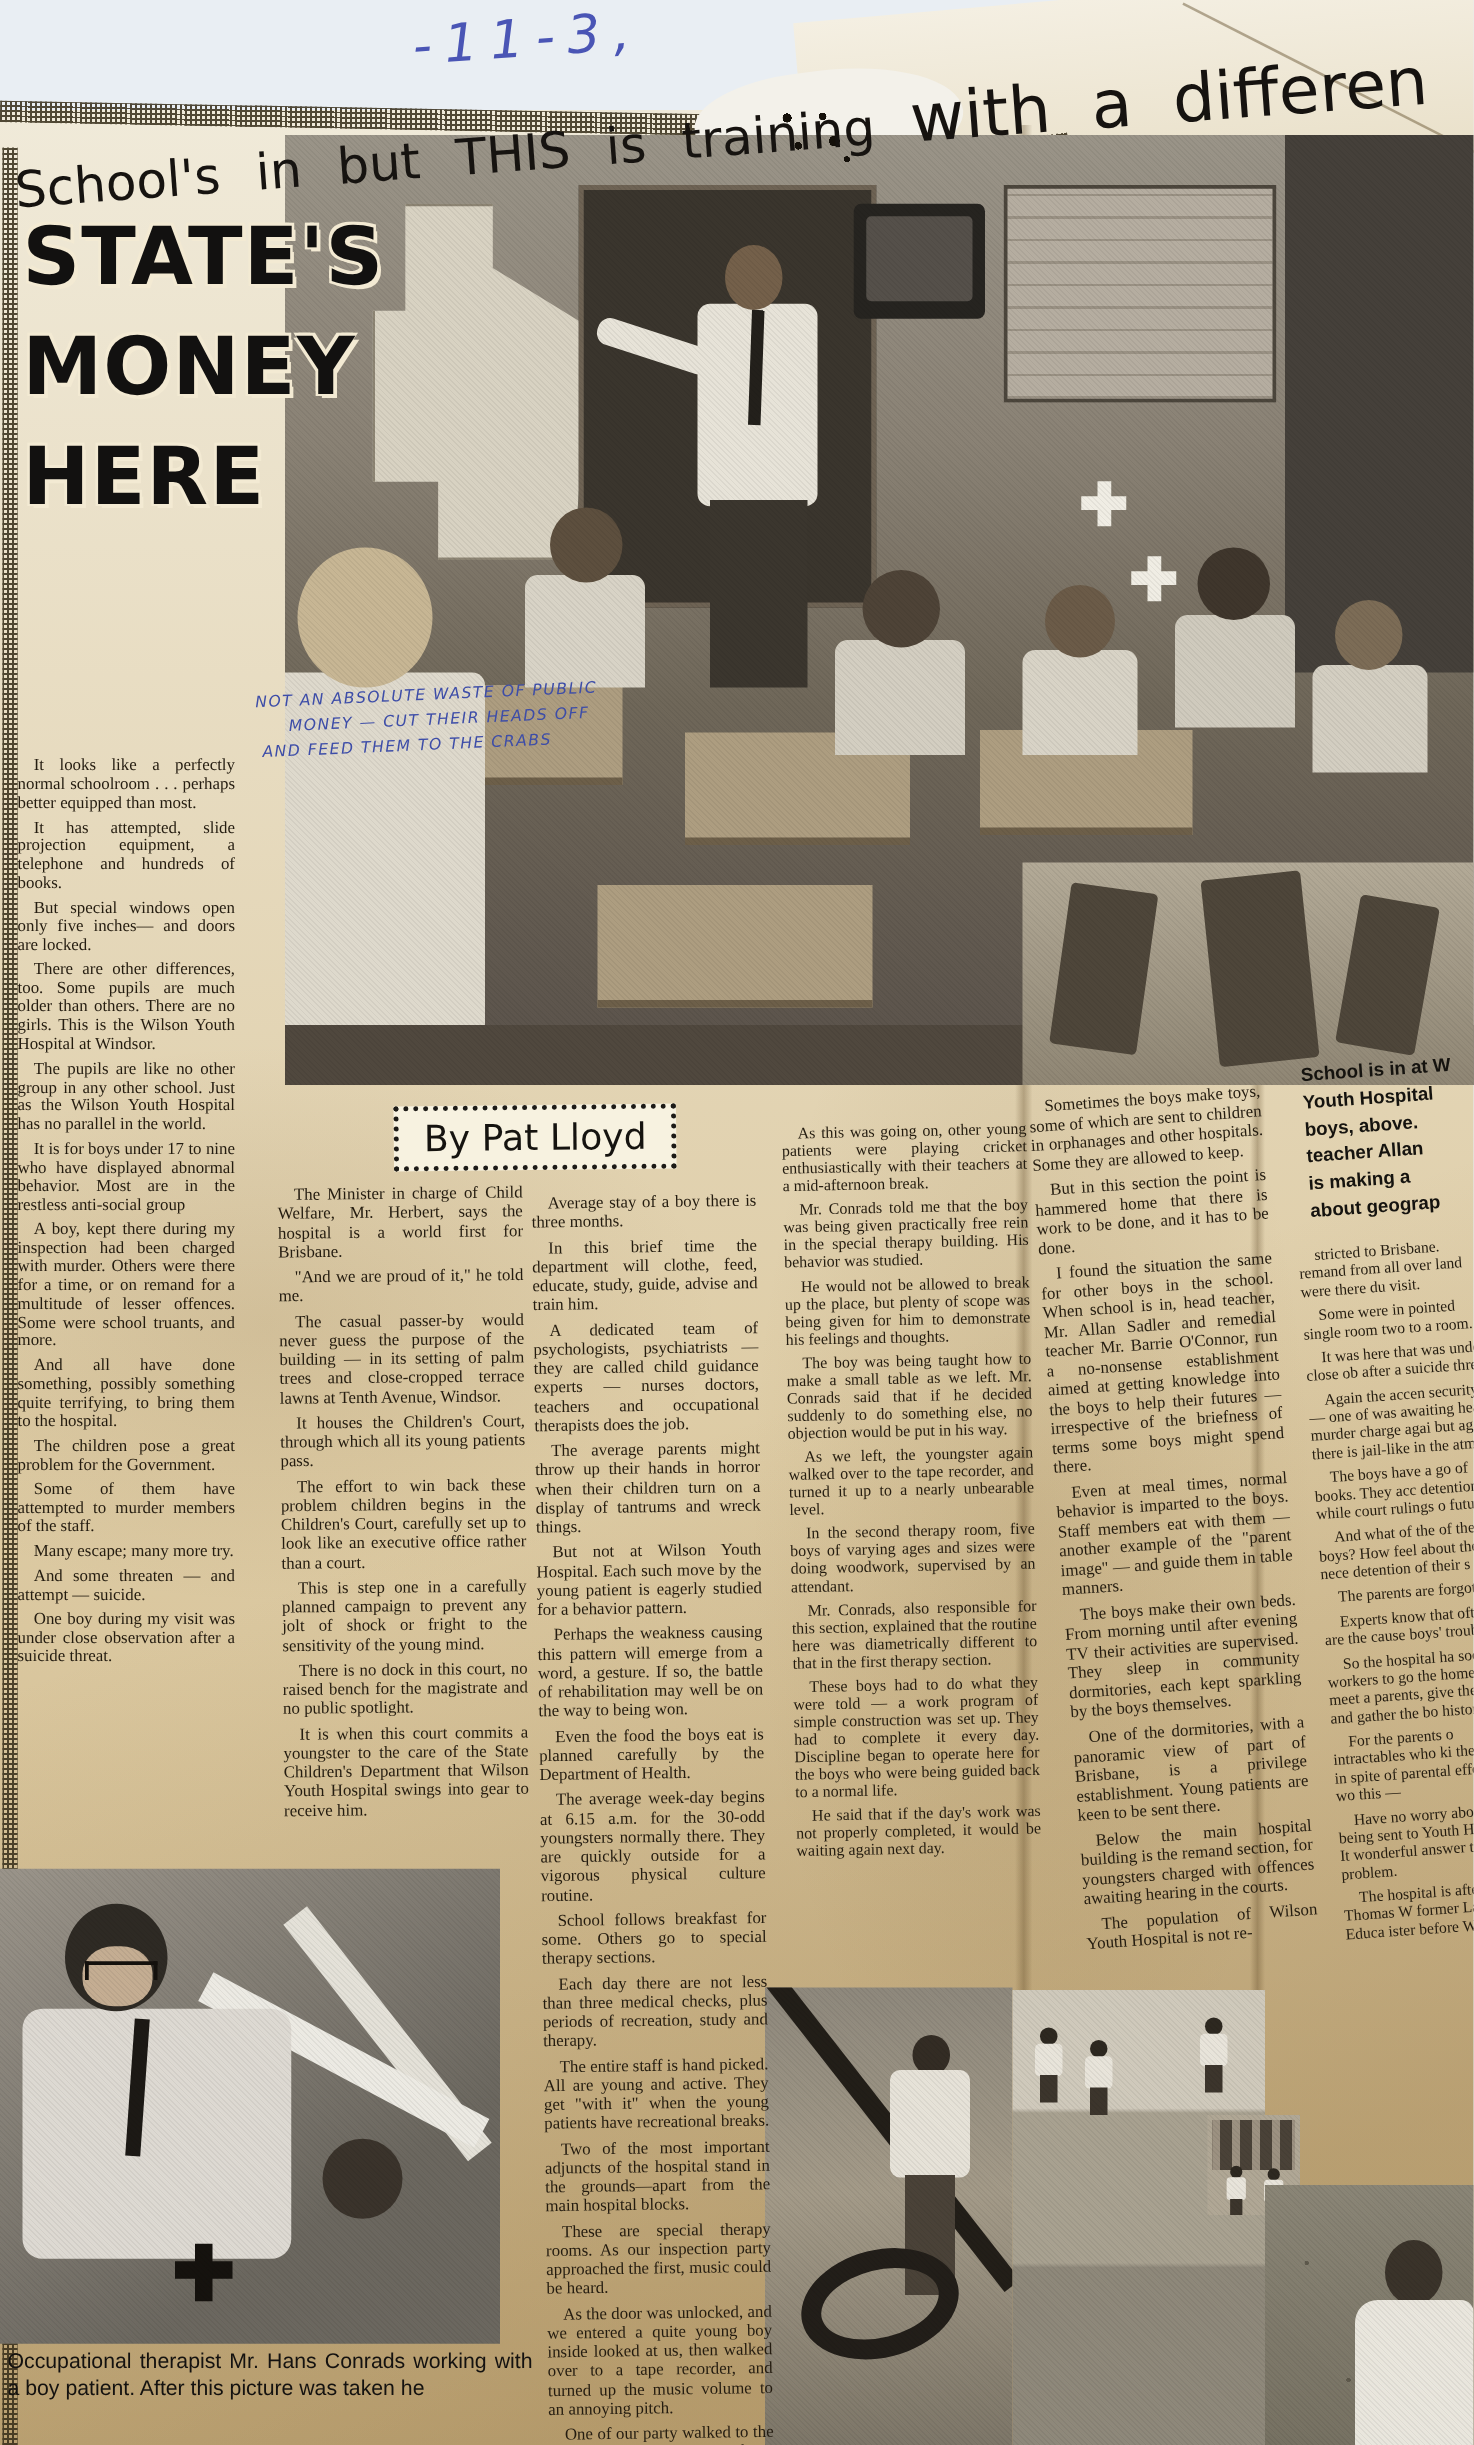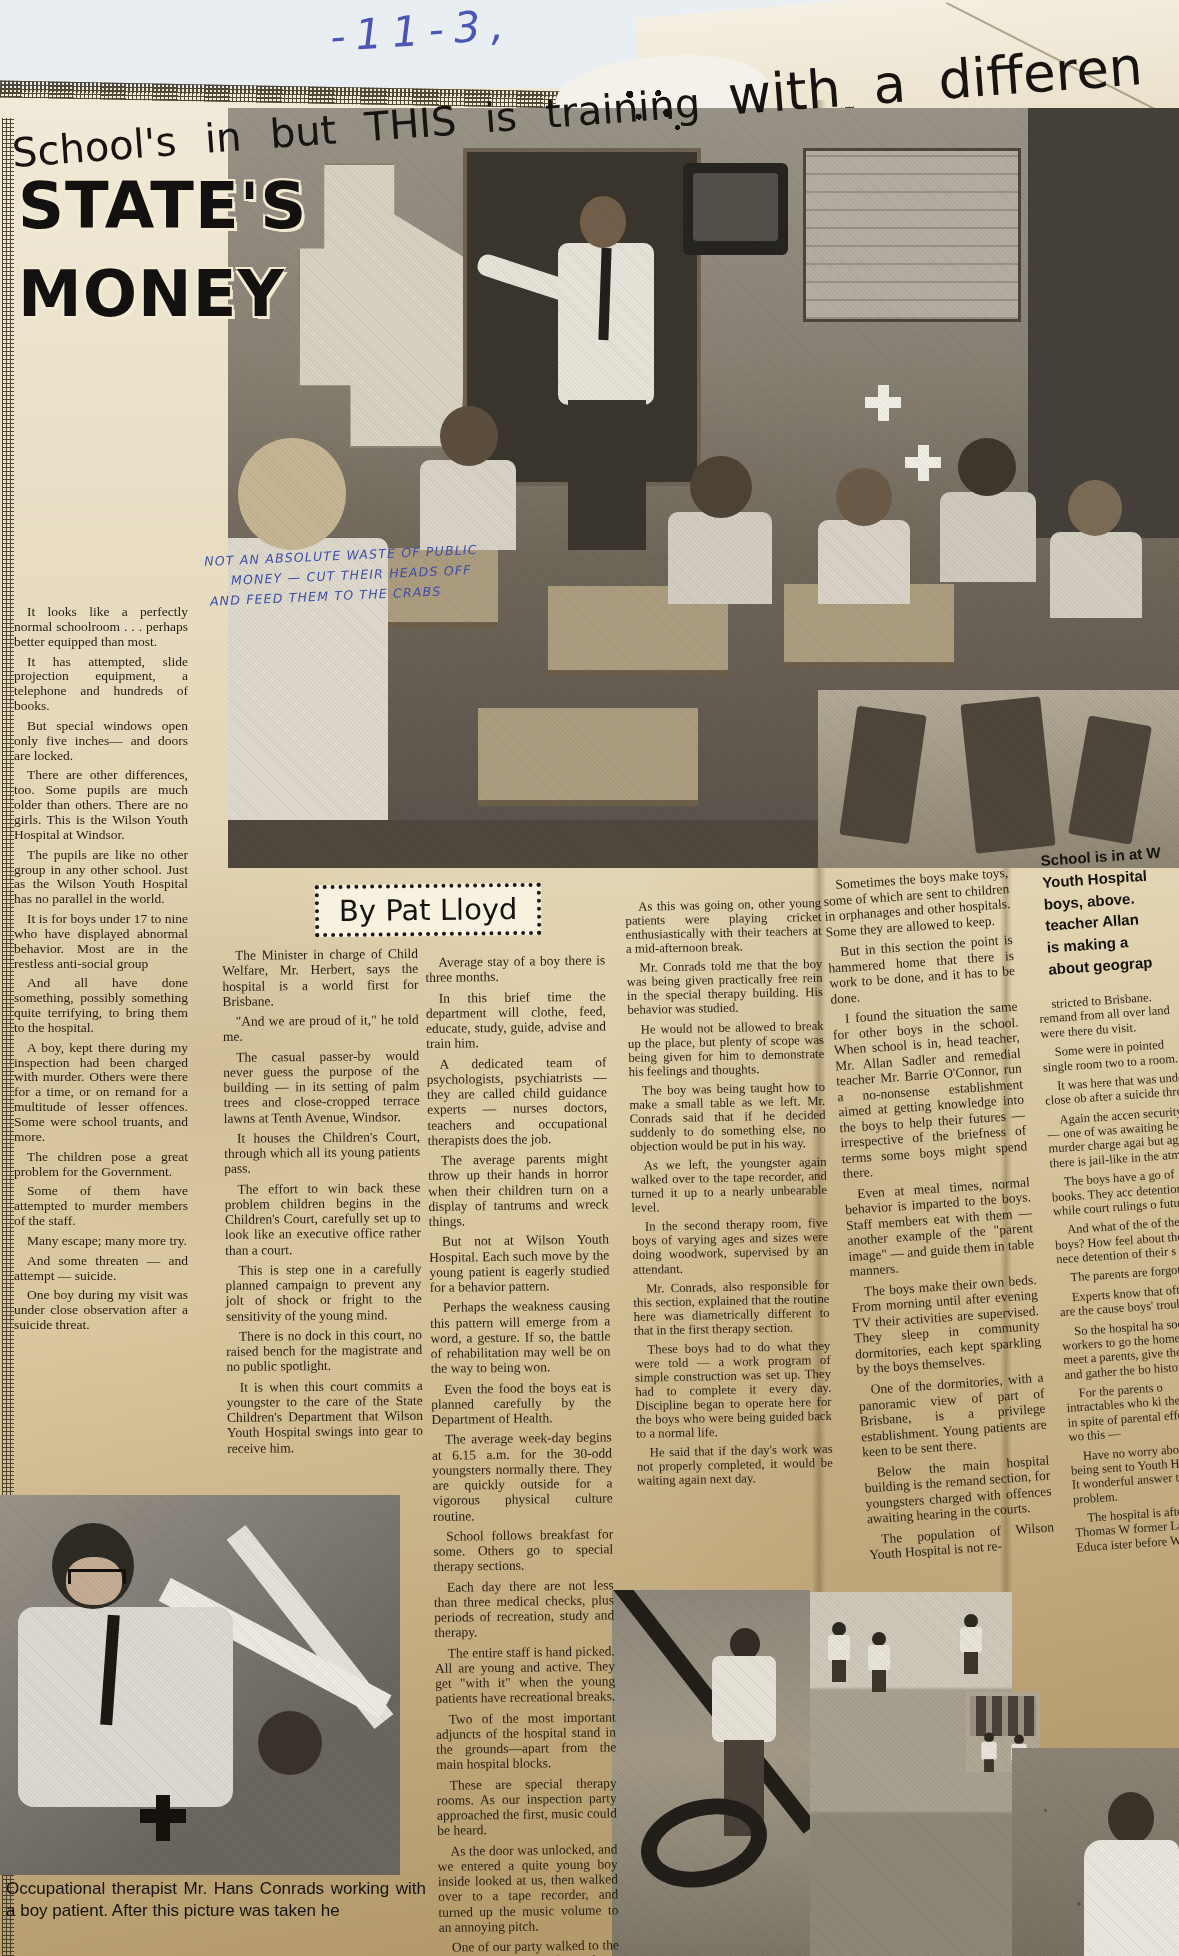--- a/index.html
+++ b/index.html
@@ -205,33 +205,34 @@
       <p class="note-line">NOT AN ABSOLUTE WASTE OF PUBLIC</p>
       <p class="note-line">MONEY — CUT THEIR HEADS OFF</p>
       <p class="note-line">AND FEED THEM TO THE CRABS</p>
     </div>
 
   <div class="kicker"><span>School's in but THIS is training </span><span class="tail">with a differen</span></div>
 
   <div class="headline">
     <div>STATE'S</div>
     <div>MONEY</div>
+    <div>HERE</div>
   </div>
 
   <div class="byline-box">By Pat Lloyd</div>
 
   <div class="col col1">
       <p class="para">It looks like a perfectly normal schoolroom . . . perhaps better equipped than most.</p>
       <p class="para">It has attempted, slide projection equipment, a telephone and hundreds of books.</p>
       <p class="para">But special windows open only five inches— and doors are locked.</p>
       <p class="para">There are other differences, too. Some pupils are much older than others. There are no girls. This is the Wilson Youth Hospital at Windsor.</p>
       <p class="para">The pupils are like no other group in any other school. Just as the Wilson Youth Hospital has no parallel in the world.</p>
       <p class="para">It is for boys under 17 to nine who have displayed abnormal behavior. Most are in the restless anti-social group</p>
+      <p class="para">A boy, kept there during my inspection had been charged with murder. Others were there for a time, or on remand for a multitude of lesser offences. Some were school truants, and more.</p>
       <p class="para">And all have done something, possibly something quite terrifying, to bring them to the hospital.</p>
-      <p class="para">A boy, kept there during my inspection had been charged with murder. Others were there for a time, or on remand for a multitude of lesser offences. Some were school truants, and more.</p>
       <p class="para">The children pose a great problem for the Government.</p>
       <p class="para">Some of them have attempted to murder members of the staff.</p>
       <p class="para">Many escape; many more try.</p>
       <p class="para">And some threaten — and attempt — suicide.</p>
       <p class="para">One boy during my visit was under close observation after a suicide threat.</p>
     </div>
   <div class="col col2">
       <p class="para">The Minister in charge of Child Welfare, Mr. Herbert, says the hospital is a world first for Brisbane.</p>
       <p class="para">"And we are proud of it," he told me.</p>
       <p class="para">The casual passer-by would never guess the purpose of the building — in its setting of palm trees and close-cropped terrace lawns at Tenth Avenue, Windsor.</p>

